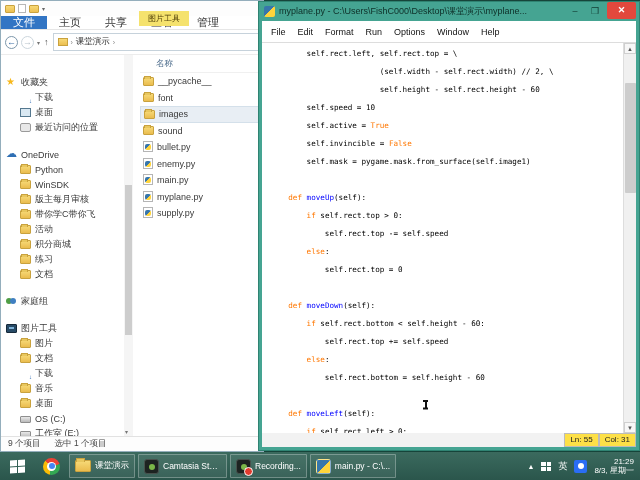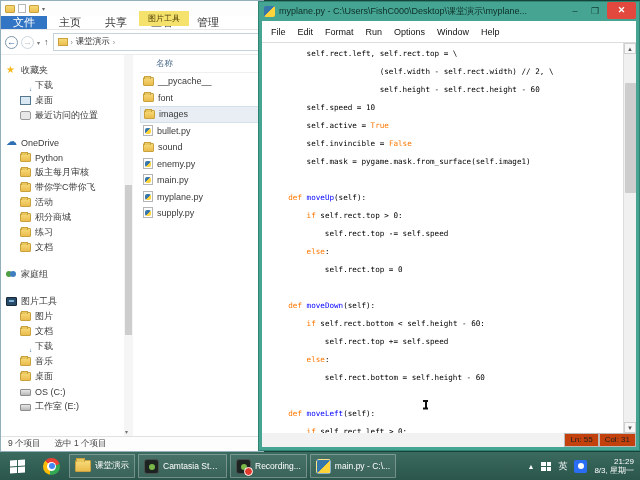--- a/index.html
+++ b/index.html
@@ -30,21 +30,21 @@
             gap:3px;padding:0 4px;font-size:8.5px;color:#333;overflow:hidden;white-space:nowrap}
   .addr-folder{width:10px;height:8px;background:linear-gradient(#f7d976,#ecbf51);border:1px solid #c9a23e;flex:none}
   .crumb-sep{color:#888;font-size:7px}
 
   .ex-body{flex:1;display:flex;min-height:0;font-size:9px;color:#3a3a3a}
   .ex-nav{width:123px;padding-top:4px;overflow:hidden;flex:none}
   .nav-row{height:15px;display:flex;align-items:center;white-space:nowrap;overflow:hidden}
   .nav-row.lvl0{padding-left:5px}
   .nav-row.lvl1{padding-left:19px}
   .nav-group{margin-top:12px}
-  .nav-group:first-child{margin-top:4px}
+  .nav-group:first-child{margin-top:16px}
   .nav-scroll{width:9px;background:#f5f5f5;position:relative;flex:none}
   .nav-thumb{position:absolute;left:1px;width:7px;top:130px;height:150px;background:#cdcdcd}
   .nav-scroll .arrow{position:absolute;bottom:1px;left:1px;font-size:6px;color:#777}
   .ex-files{flex:1;padding:3px 0 0 7px;min-width:0;position:relative}
   .col-header{font-size:8.5px;color:#4a6a8a;height:15px;border-bottom:1px solid #f0f0f0;padding-left:16px}
   .file-row{height:16.5px;display:flex;align-items:center;white-space:nowrap;padding-left:3px}
   .file-row.selected{background:#e8eef4;border:1px solid #d4e0ea}
 
   
   .ic{display:inline-block;width:11px;height:9px;margin-right:4px;flex:none;position:relative}
@@ -85,21 +85,21 @@
   #code{flex:1;font-family:"DejaVu Sans Mono","Liberation Mono",monospace;font-size:7.6px;
         line-height:18px;white-space:pre;color:#000;padding:2px 0 0 8px;overflow:hidden}
   .kw{color:var(--kw)}
   .fn{color:var(--fn)}
   .idle-scroll{width:13px;background:#f0f0f0;border-left:1px solid #ddd;position:relative;flex:none}
   .idle-scroll .sb-arrow{position:absolute;left:0;width:12px;height:11px;background:#f7f7f7;border:1px solid #cfcfcf;
                          font-size:6px;color:#555;text-align:center;line-height:10px}
   .sb-up{top:0}.sb-dn{bottom:0}
   .sb-thumb{position:absolute;left:1px;width:11px;top:40px;height:110px;background:#cdcdcd;border-radius:1px}
   .idle-status{height:14px;background:#f2f2f2;display:flex;justify-content:flex-end;flex:none}
-  .status-cell{font-size:8px;color:#222;border:1px solid #bbb;padding:0 5px;line-height:12px;background:#c2410c}
+  .status-cell{font-size:8px;color:#222;border:1px solid #bbb;padding:0 5px;line-height:12px;background:#fde047}
 
   
   #mouse-cursor{position:absolute;left:423px;top:400px;width:5px;height:9px;z-index:5}
   #mouse-cursor:before{content:"";position:absolute;left:2px;top:0;width:1.5px;height:9px;background:#111}
   #mouse-cursor:after{content:"";position:absolute;left:0;top:0;width:5px;height:1.5px;background:#111;
                       box-shadow:0 7.5px #111}
 
   
   #taskbar{position:absolute;left:0;top:452px;width:640px;height:28px;z-index:10;
            background:linear-gradient(#3b6a5e,#24504636);background-color:#2c574d;display:flex;align-items:center}
@@ -191,20 +191,24 @@
           <div class="nav-row lvl0">
             <span class="ic ic-cloud"></span>
             <span>OneDrive</span>
           </div>
           <div class="nav-row lvl1">
             <span class="ic ic-folder"></span>
             <span>Python</span>
           </div>
           <div class="nav-row lvl1">
             <span class="ic ic-folder"></span>
+            <span>WinSDK</span>
+          </div>
+          <div class="nav-row lvl1">
+            <span class="ic ic-folder"></span>
             <span>版主每月审核</span>
           </div>
           <div class="nav-row lvl1">
             <span class="ic ic-folder"></span>
             <span>带你学C带你飞</span>
           </div>
           <div class="nav-row lvl1">
             <span class="ic ic-folder"></span>
             <span>活动</span>
           </div>
@@ -275,26 +279,26 @@
           </div>
           <div class="file-row">
             <span class="ic ic-folder"></span>
             <span>font</span>
           </div>
           <div class="file-row selected">
             <span class="ic ic-folder"></span>
             <span>images</span>
           </div>
           <div class="file-row">
+            <span class="ic ic-folder"></span>
+            <span>sound</span>
+          </div>
+          <div class="file-row">
             <span class="ic ic-py"></span>
             <span>bullet.py</span>
-          </div>
-          <div class="file-row">
-            <span class="ic ic-folder"></span>
-            <span>sound</span>
           </div>
           <div class="file-row">
             <span class="ic ic-py"></span>
             <span>enemy.py</span>
           </div>
           <div class="file-row">
             <span class="ic ic-py"></span>
             <span>main.py</span>
           </div>
           <div class="file-row">

